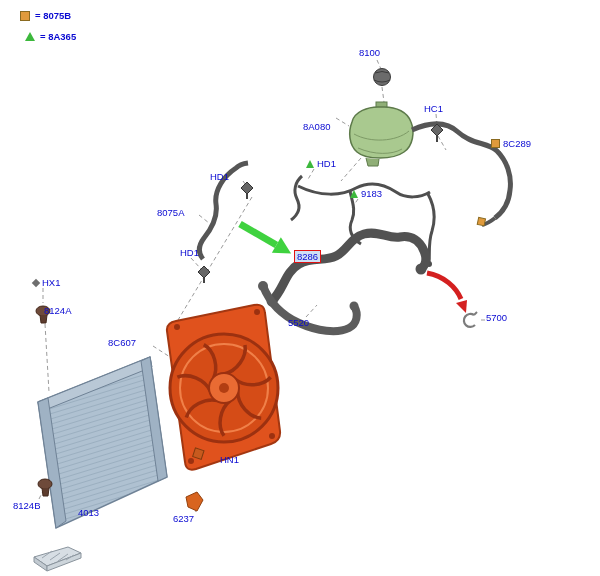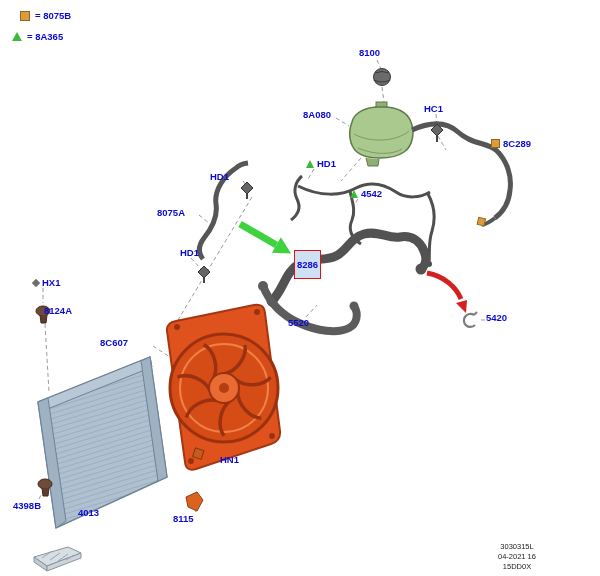--- a/index.html
+++ b/index.html
@@ -1,26 +1,26 @@
 <!DOCTYPE html>
 <html style="--label-blue: #0a0ad2; --highlight-red: #e01212; --arrow-green: #3fd23f; --arrow-red: #d42020; --legend-orange: #e09a3c; --legend-green: #3cb83c; --tank-green: #a9c98f; --shroud-orange: #e0521d; --radiator-blue: #afc1d1; --hose-gray: #565656;"><head>
 <meta charset="utf-8">
 <style>
   html,body{margin:0;padding:0;background:#fff;}
   .stage{position:relative;width:576px;height:576px;background:#ffffff;overflow:hidden;
          font-family:"Liberation Sans", sans-serif;}
   .art{position:absolute;left:0;top:0;}
   .lbl{position:absolute;display:flex;align-items:center;gap:3px;
-       font-size:9.5px;font-weight:bold;color:var(--label-blue);
+       font-size:9.5px;font-weight:normal;color:var(--label-blue);
        white-space:nowrap;cursor:pointer;z-index:5;}
   .lbl .sq{width:7px;height:7px;background:var(--legend-orange);border:1px solid #8a6a20;}
   .lbl .tri{width:0;height:0;border-left:4.5px solid transparent;border-right:4.5px solid transparent;
             border-bottom:8px solid var(--legend-green);}
   .lbl .dia{width:6px;height:6px;background:#6e6e6e;transform:rotate(45deg);}
-  .hl{border:1.5px solid var(--highlight-red);background:#cfe0f5;padding:8px 2px;}
+  .hl{border:1.5px solid var(--highlight-red);background:#cfe0f5;padding:0 2px;}
   .legend-row{position:absolute;display:flex;align-items:center;gap:5px;
        font-size:9.5px;font-weight:bold;color:var(--label-blue);z-index:5;}
   .legend-row .sq{width:8px;height:8px;background:var(--legend-orange);border:1px solid #8a6a20;}
   .legend-row .tri{width:0;height:0;border-left:5px solid transparent;border-right:5px solid transparent;
             border-bottom:9px solid var(--legend-green);}
   .footer{position:absolute;left:482px;top:542px;width:70px;text-align:center;
           font-size:7.5px;line-height:1.3;color:#1a1a1a;z-index:5;}
 </style>
 </head>
 <body>
@@ -181,86 +181,81 @@
     <g>
       <path d="M427 273 C444 276 456 287 461 299" fill="none" style="stroke:var(--arrow-red)" stroke-width="5"></path>
       <polygon points="466,313 456,303 467,300" style="fill:var(--arrow-red)"></polygon>
     </g>
   </svg>
 
   <div class="legend-row" style="left:20px;top:10px">
     <span class="sq"></span>
     <span>= 8075B</span>
   </div>
-  <div class="legend-row" style="left:12px;top:31px">
+  <div class="legend-row" style="left:25px;top:31px">
     <span class="tri"></span>
     <span>= 8A365</span>
   </div>
 
   <div class="lbl" style="left:359px;top:47px">
       <span>8100</span>
     </div>
-  <div class="lbl" style="left:303px;top:109px">
+  <div class="lbl" style="left:303px;top:121px">
       <span>8A080</span>
     </div>
   <div class="lbl" style="left:424px;top:103px">
       <span>HC1</span>
     </div>
   <div class="lbl" style="left:491px;top:138px">
       <span class="sq"></span>
       <span>8C289</span>
     </div>
   <div class="lbl" style="left:210px;top:171px">
       <span>HD1</span>
     </div>
   <div class="lbl" style="left:306px;top:158px">
       <span class="tri"></span>
       <span>HD1</span>
     </div>
   <div class="lbl" style="left:350px;top:188px">
       <span class="tri"></span>
-      <span>4542</span>
+      <span>9183</span>
     </div>
   <div class="lbl" style="left:157px;top:207px">
       <span>8075A</span>
     </div>
   <div class="lbl" style="left:180px;top:247px">
       <span>HD1</span>
     </div>
   <div class="lbl hl" style="left:294px;top:250px">
       <span>8286</span>
     </div>
   <div class="lbl" style="left:288px;top:317px">
       <span>5520</span>
     </div>
   <div class="lbl" style="left:33px;top:277px">
       <span class="dia"></span>
       <span>HX1</span>
     </div>
   <div class="lbl" style="left:44px;top:305px">
       <span>8124A</span>
     </div>
-  <div class="lbl" style="left:100px;top:337px">
+  <div class="lbl" style="left:108px;top:337px">
       <span>8C607</span>
     </div>
   <div class="lbl" style="left:220px;top:454px">
       <span>HN1</span>
     </div>
   <div class="lbl" style="left:13px;top:500px">
-      <span>4398B</span>
+      <span>8124B</span>
     </div>
   <div class="lbl" style="left:78px;top:507px">
       <span>4013</span>
     </div>
   <div class="lbl" style="left:173px;top:513px">
-      <span>8115</span>
+      <span>6237</span>
     </div>
   <div class="lbl" style="left:486px;top:312px">
-      <span>5420</span>
-    </div>
-
-  <div class="footer">
-    <div>3030315L</div>
-    <div>04-2021 16</div>
-    <div>15DD0X</div>
-  </div>
+      <span>5700</span>
+    </div>
+
 
 </div>
 
 </body></html>

